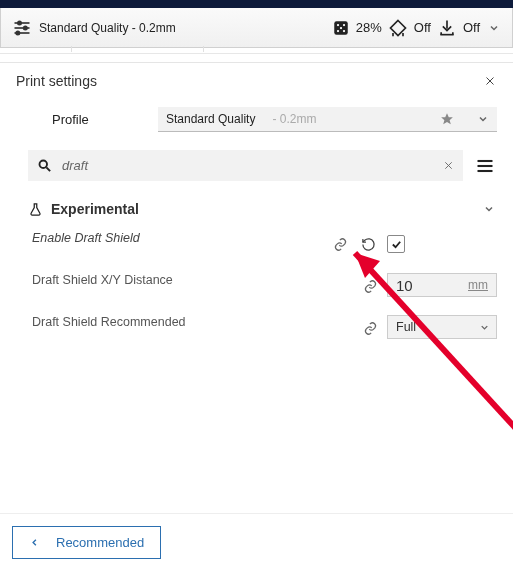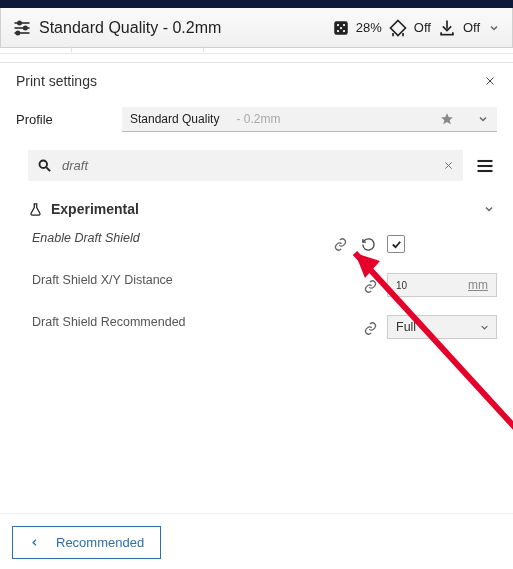--- a/index.html
+++ b/index.html
@@ -20,21 +20,21 @@
     display: flex;
     align-items: center;
     height: 40px;
     background: linear-gradient(#fafafa, #f0f0f0);
     border: 1px solid #d0d0d0;
     border-top: none;
     padding: 0 10px;
     gap: 6px;
   }
   .topbar .profile-icon { width: 22px; height: 22px; display:flex; align-items:center; justify-content:center; }
-  .topbar .profile-label { flex: 1; font-size: 16px; color: #222; }
+  .topbar .profile-label { flex: 1; font-size: 12px; color: #222; }
   .topbar .item {
     display: flex; align-items: center; gap: 6px;
   }
   .topbar .item span.val { font-size: 13px; color: #222; }
   .topbar .chev { width: 16px; display:flex; justify-content:center; }
   .panel {
     margin-top: 8px;
     border-top: 1px solid #e5e5e5;
     background: #fff;
     padding-bottom: 0;
@@ -47,21 +47,21 @@
     display: flex; align-items: center; justify-content: space-between;
     padding: 10px 16px 4px 16px;
     font-size: 14px;
   }
   .panel-header .close { width: 14px; height: 14px; display:flex; align-items:center; justify-content:center; cursor:pointer; }
   .profile-row {
     display: flex; align-items: center;
     padding: 14px 16px 4px 16px;
     gap: 8px;
   }
-  .profile-row .lbl { width: 98px; font-size: 13px; color:#222; }
+  .profile-row .lbl { width: 98px; font-size: 13px; color:#222;margin-left:36px; }
   .profile-select {
     flex: 1;
     display: flex; align-items: center;
     background: #f2f2f2;
     border-bottom: 1px solid #bbb;
     padding: 5px 8px;
     gap: 17px;
   }
   .profile-select .name { font-size: 12px; color:#222; }
   .profile-select .detail { font-size: 12px; color:#aaa; }
@@ -109,21 +109,21 @@
     width: 18px; height: 18px;
     border: 1px solid #888; border-radius: 2px;
     display:flex; align-items:center; justify-content:center;
     font-size: 11px; color:#222; background:#fff;
   }
   .numfield {
     width: 110px; height: 24px;
     border: 1px solid #ccc; background:#f2f2f2;
     display:flex; align-items:center;
   }
-  .numfield .val { flex:1; padding: 0 8px; font-size:10px; color:#333; }
+  .numfield .val { flex:1; padding: 0 8px; font-size:15px; color:#333; }
   .numfield .unit { padding: 0 8px; font-size:12px; color:#888; border-left:1px solid transparent;text-decoration:underline; }
   .selectfield {
     width: 110px; height: 24px;
     border: 1px solid #ccc; background:#f2f2f2;
     display:flex; align-items:center;
   }
   .selectfield .val { flex:1; padding: 0 8px; font-size:12.5px; color:#333; }
   .selectfield .chev { padding-right: 6px; }
   .spacer { flex:1; }
   .footer {

